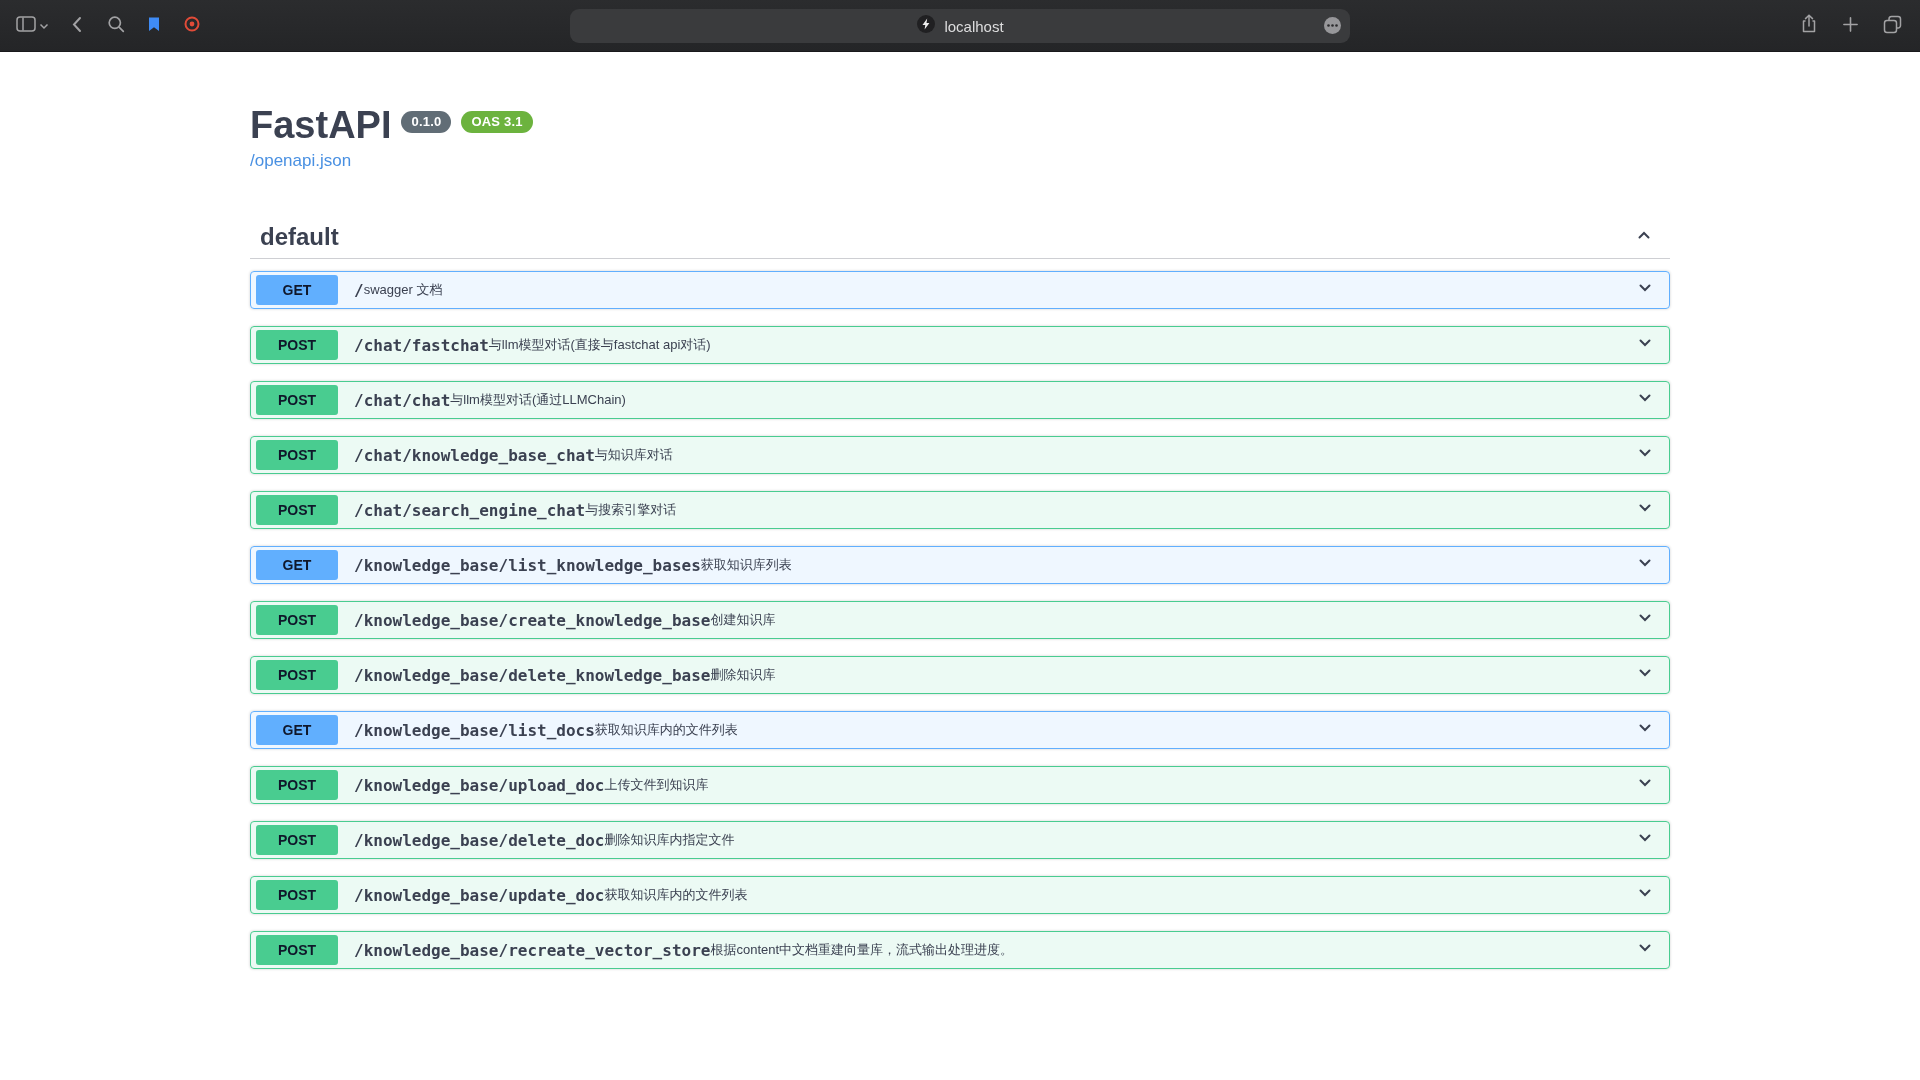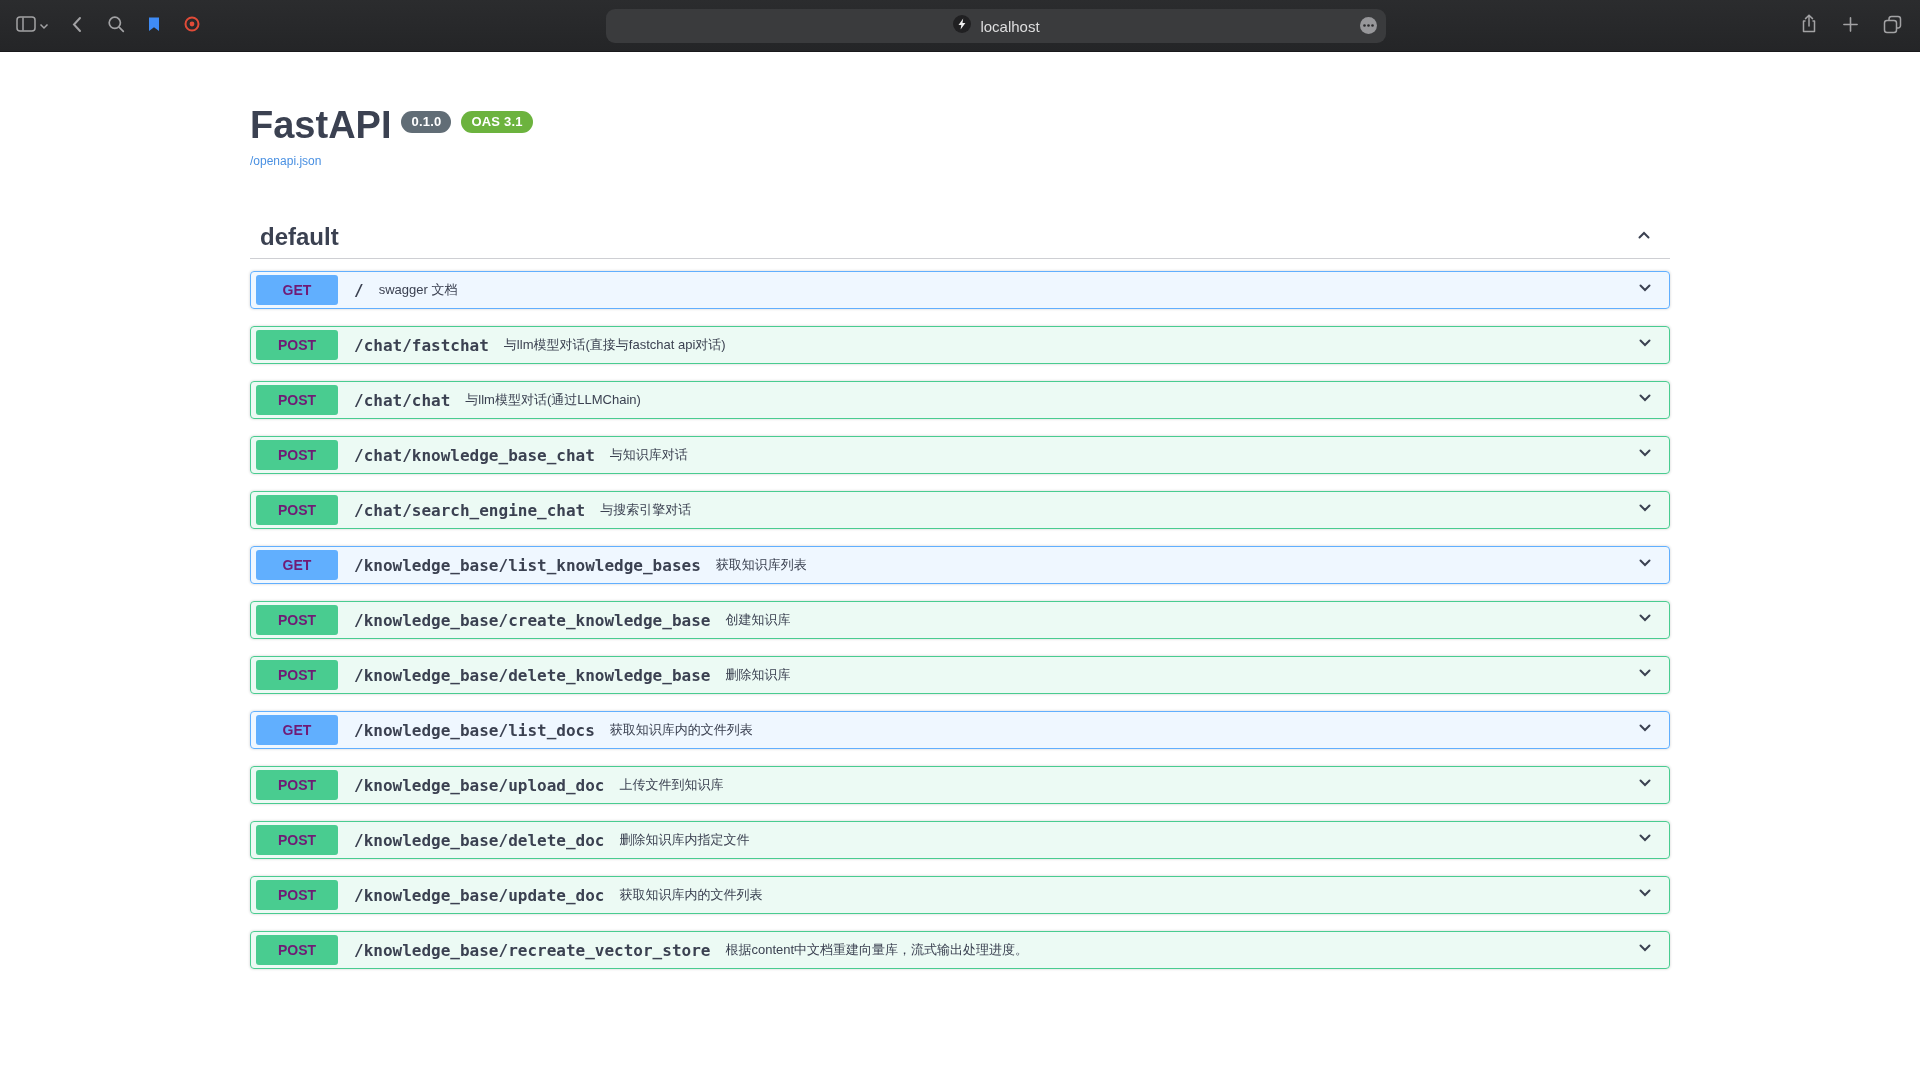--- a/index.html
+++ b/index.html
@@ -29,21 +29,20 @@
   .chrome-btn {
     background: none; border: none; padding: 2px;
     display: flex; align-items: center; gap: 3px; cursor: pointer;
   }
   .url-bar {
     position: absolute; left: 50%; top: 9px; transform: translateX(-50%);
     width: 780px; height: 34px;
     background: #3a3b3d; border-radius: 9px;
     display: flex; align-items: center; justify-content: center; gap: 8px;
     cursor: text;
-    margin-left: 36px;
   }
   .url-text { color: #dededf; font-size: 15px; }
   .url-ext { position: absolute; right: 8px; top: 7px; cursor: pointer; }
 
   
   .page { background: #fff; height: 1028px; overflow: hidden; border-radius: 14px; }
   .content { width: 1420px; margin: 0 auto; padding-top: 52px; color: #3b4151; }
 
   .info { margin-bottom: 50px; }
   .api-title {
@@ -54,21 +53,21 @@
   .badge {
     display: inline-block; margin-top: 7px;
     font-size: 13px; font-weight: 700; line-height: 14px;
     color: #fff; padding: 4px 10px; border-radius: 13px;
     letter-spacing: .2px;
   }
   .badge.version { background: var(--color-version-badge-bg, #616d76); }
   .badge.oas { background: var(--color-oas-badge-bg, #63b233); }
   .spec-link {
     display: inline-block; margin-top: 6px;
-    font-size: 12px; line-height: 18px;
+    font-size: 17px; line-height: 18px;
     color: var(--color-link, #4990e2); text-decoration: none; cursor: pointer;
   }
 
   .tag-section { margin-bottom: 8px; }
   .tag-header {
     display: flex; align-items: center; 
     font-size: 24px; line-height: 30px; font-weight: 700;
     color: var(--color-heading-text, #3b4151);
     padding: 2px 16px 6px 10px;
     border-bottom: 1px solid rgba(59,65,81,.25);
@@ -82,30 +81,30 @@
     border: 1px solid; border-radius: 4px;
     box-shadow: 0 0 3px rgba(0,0,0,.19);
     padding: 0 14px 0 5px;
     cursor: pointer;
   }
   .opblock.get  { background: rgba(97,175,254,.1);  border-color: var(--color-get, #61affe); }
   .opblock.post { background: rgba(73,204,144,.1); border-color: var(--color-post, #49cc90); align-items: center; }
   .method-badge {
     min-width: 82px; text-align: center;
     padding: 7px 0; border-radius: 3px;
-    color: #701a75; font-weight: 700; font-size: 14px;
+    color: #0f172a; font-weight: 700; font-size: 14px;
   }
   .get  .method-badge { background: var(--color-get, #61affe); }
   .post .method-badge { background: var(--color-post, #49cc90); }
   .ep-path {
     margin-left: 16px;
     font-family: "DejaVu Sans Mono", "Liberation Mono", monospace;
     font-weight: 700; font-size: 16px; color: #3b4151;
   }
-  .ep-desc { margin-left: 15px; font-size: 13px; color: #3b4151; }
+  .ep-desc { font-size: 13px; color: #3b4151; }
   .chev { margin-left: auto; flex: 0 0 auto; }
   .chev.up svg { transform: rotate(180deg); }
 </style>
 </head>
 <body>
 
 <div class="chrome">
   <div class="chrome-left">
     <button class="chrome-btn">
       <span>

